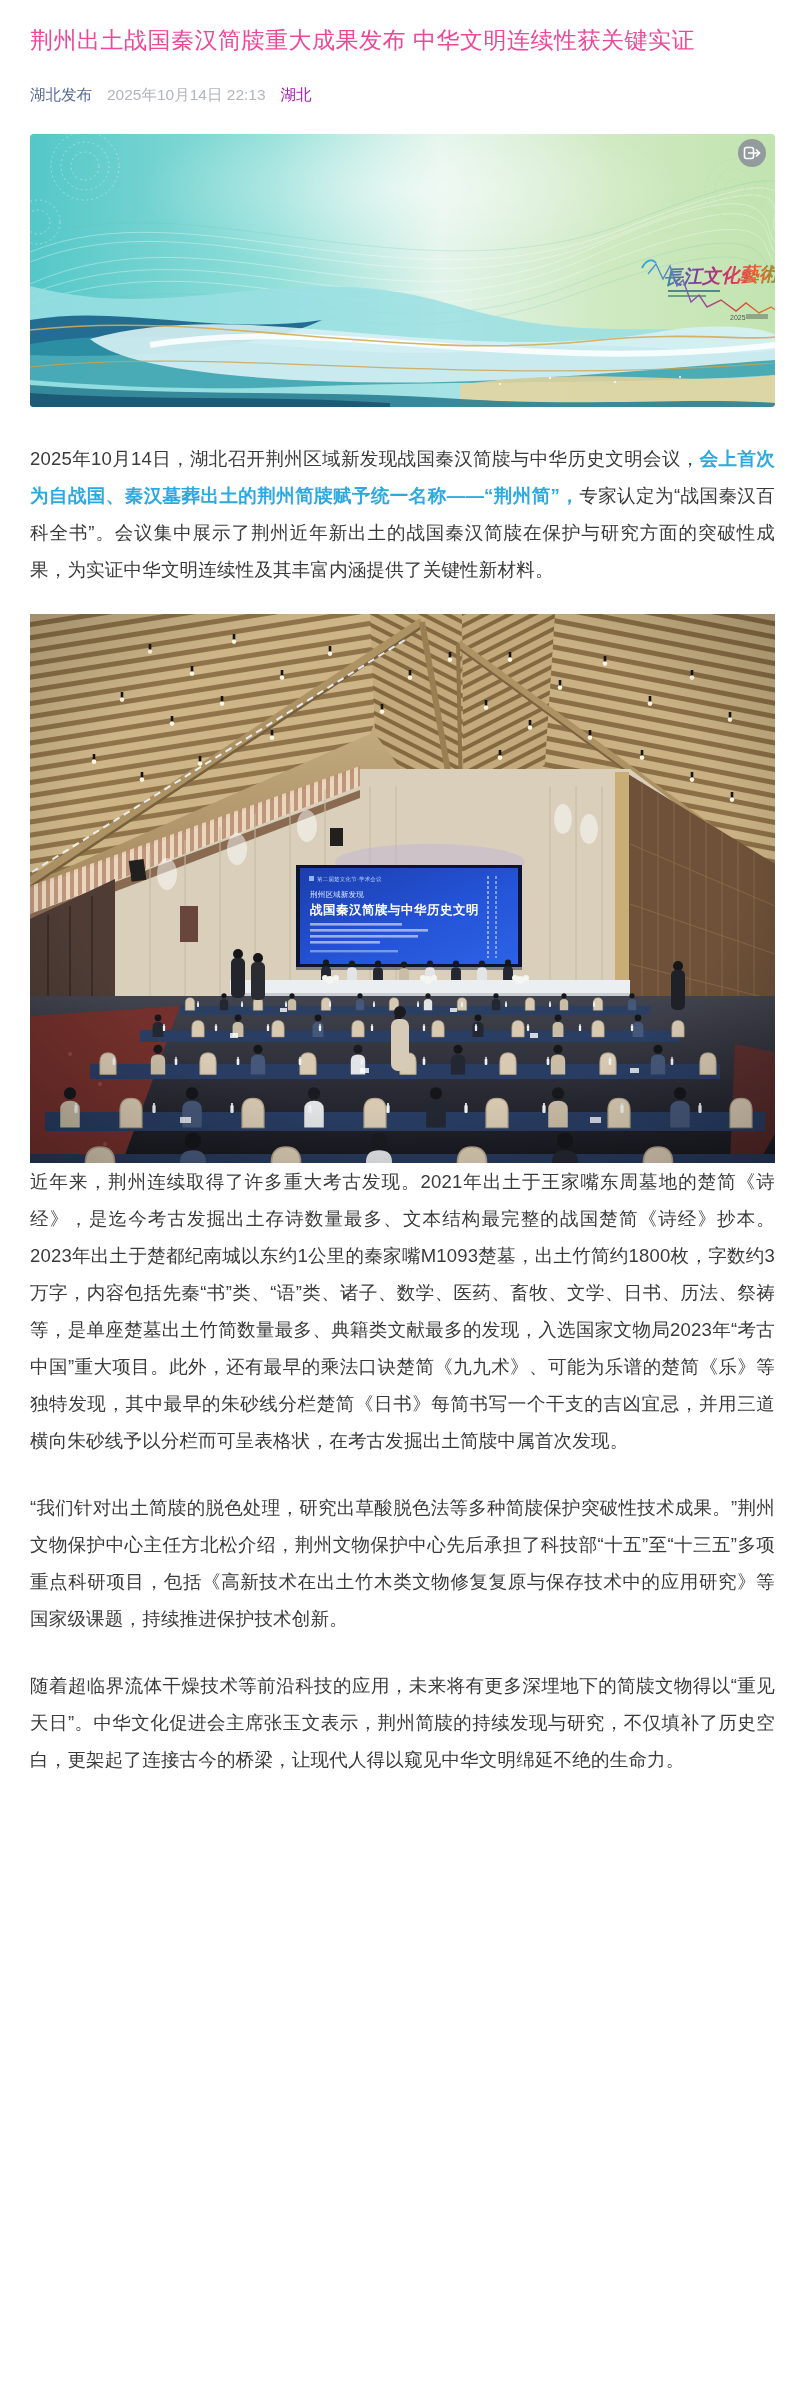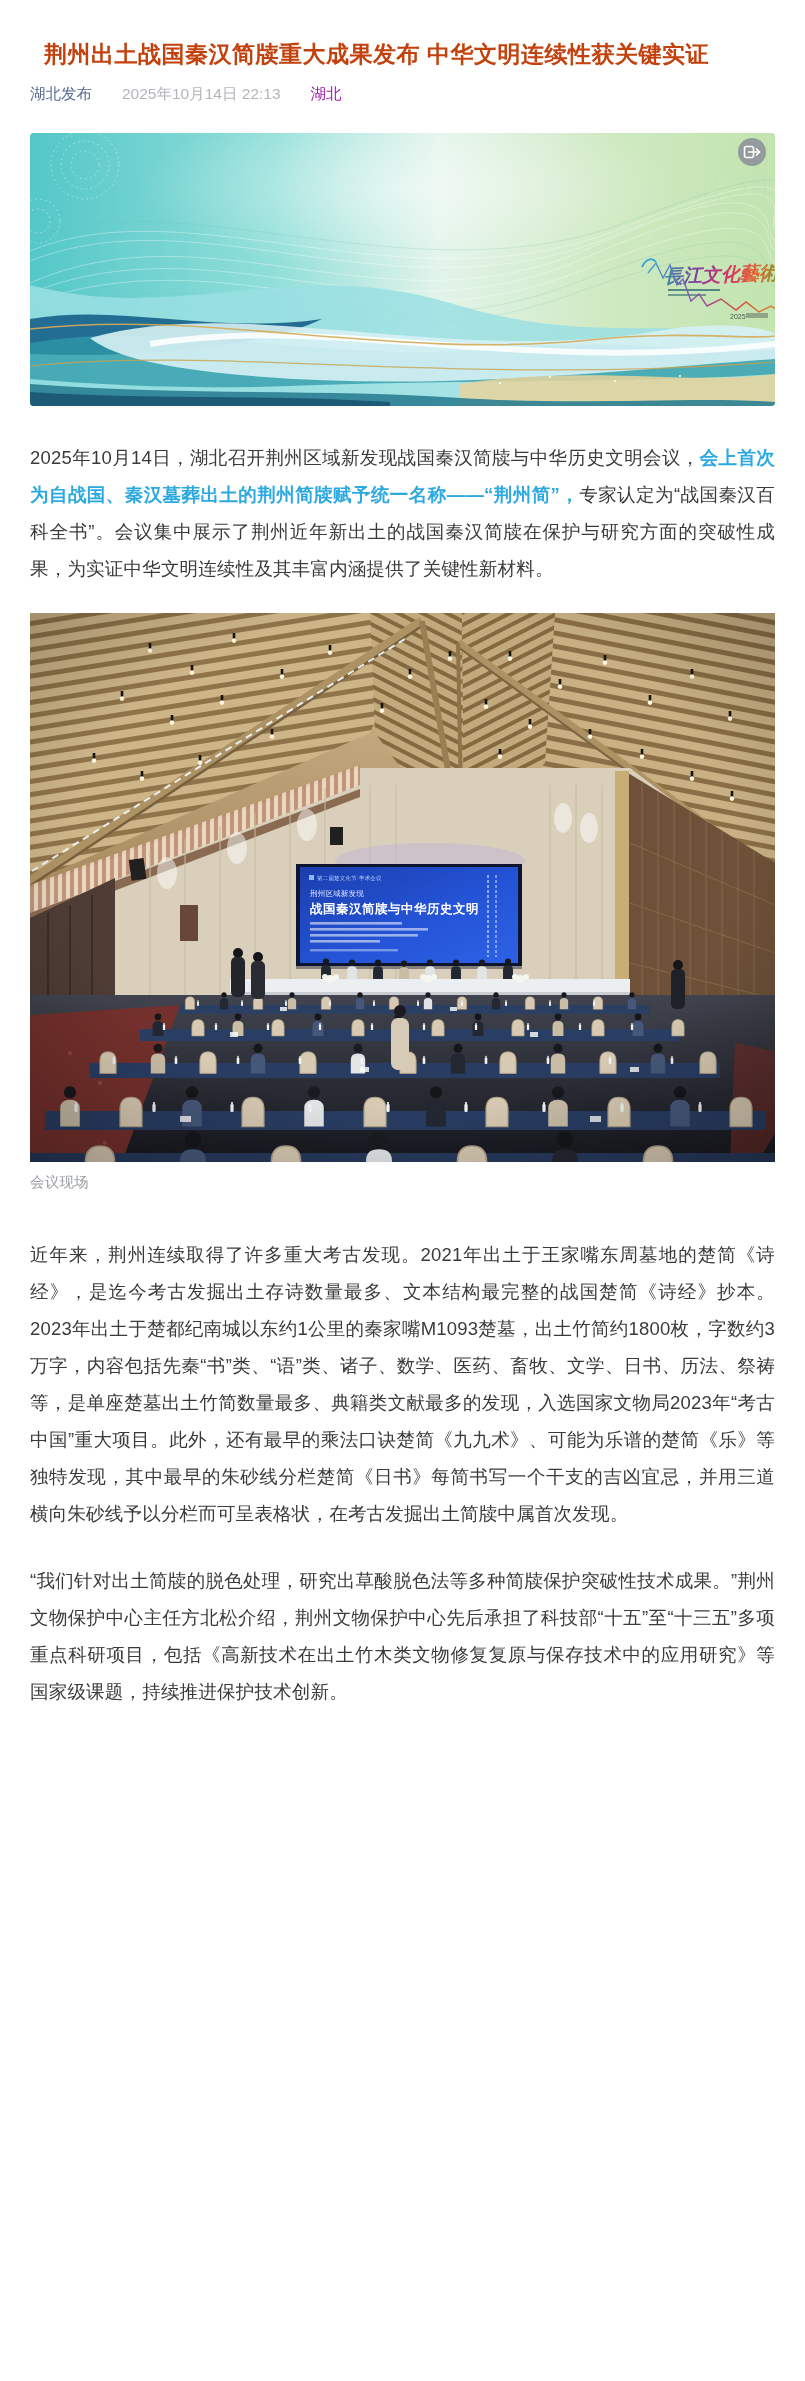--- a/index.html
+++ b/index.html
@@ -1,19 +1,19 @@
 <!DOCTYPE html>
 <html><head>
 <meta charset="utf-8">
 <style>
   html,body{margin:0;padding:0;background:#ffffff;}
   body{width:805px;font-family:"Liberation Sans",sans-serif;-webkit-font-smoothing:antialiased;}
   .wrap{padding:24px 30px 30px;}
-  h1.title{margin:14px;font-size:23px;line-height:1.42;font-weight:700;color:#c2410c;letter-spacing:.5px;}
-  .meta{margin-top:6px;display:flex;align-items:center;gap:30px;font-size:15.5px;line-height:1.2;}
+  h1.title{margin:0;font-size:23px;line-height:1.42;font-weight:400;color:#ec4899;letter-spacing:.5px;}
+  .meta{margin-top:29px;display:flex;align-items:center;gap:15px;font-size:15.5px;line-height:1.2;}
   .meta .src{color:#576b95;cursor:pointer;}
   .meta .dt{color:#b2b5ba;}
   .meta .loc{color:#a21caf;}
   .banner{position:relative;margin-top:30px;height:273px;border-radius:4px;overflow:hidden;background:#bfe6d8;}
   .banner svg{display:block;}
   .article{margin-top:33px;font-size:18.5px;line-height:2;color:#3a3a3a;text-align:justify;letter-spacing:.2px;}
   .article p{margin:0 0 30px;}
   .article p.p1{margin-bottom:26px;}
   .hl{color:#2ca9e1;font-weight:700;}
   figure.photo{margin:0;padding:0;line-height:0;}
@@ -477,18 +477,18 @@
             <rect x="221" y="348" width="14" height="38" rx="5" fill="#2a2c33"></rect>
           <circle cx="370" cy="398" r="6" fill="#1b1b1f"></circle>
             <rect x="361" y="405" width="18" height="52" rx="7" fill="#d6cbb6"></rect>
           <circle cx="648" cy="352" r="5" fill="#15161a"></circle>
             <rect x="641" y="356" width="14" height="40" rx="5" fill="#1f2128"></rect>
         </g>
 
         <rect width="745" height="549" fill="url(#vign)"></rect>
       </svg>
     </figure>
-    <div class="caption">会议现场</div>
 
     <p>近年来，荆州连续取得了许多重大考古发现。2021年出土于王家嘴东周墓地的楚简《诗经》，是迄今考古发掘出土存诗数量最多、文本结构最完整的战国楚简《诗经》抄本。 2023年出土于楚都纪南城以东约1公里的秦家嘴M1093楚墓，出土竹简约1800枚，字数约3万字，内容包括先秦“书”类、“语”类、诸子、数学、医药、畜牧、文学、日书、历法、祭祷等，是单座楚墓出土竹简数量最多、典籍类文献最多的发现，入选国家文物局2023年“考古中国”重大项目。此外，还有最早的乘法口诀楚简《九九术》、可能为乐谱的楚简《乐》等独特发现，其中最早的朱砂线分栏楚简《日书》每简书写一个干支的吉凶宜忌，并用三道横向朱砂线予以分栏而可呈表格状，在考古发掘出土简牍中属首次发现。</p>
     <p>“我们针对出土简牍的脱色处理，研究出草酸脱色法等多种简牍保护突破性技术成果。”荆州文物保护中心主任方北松介绍，荆州文物保护中心先后承担了科技部“十五”至“十三五”多项重点科研项目，包括《高新技术在出土竹木类文物修复复原与保存技术中的应用研究》等国家级课题，持续推进保护技术创新。</p>
+    <p>随着超临界流体干燥技术等前沿科技的应用，未来将有更多深埋地下的简牍文物得以“重见天日”。中华文化促进会主席张玉文表示，荆州简牍的持续发现与研究，不仅填补了历史空白，更架起了连接古今的桥梁，让现代人得以窥见中华文明绵延不绝的生命力。</p>
   </div>
 </div>
 
 </body></html>

